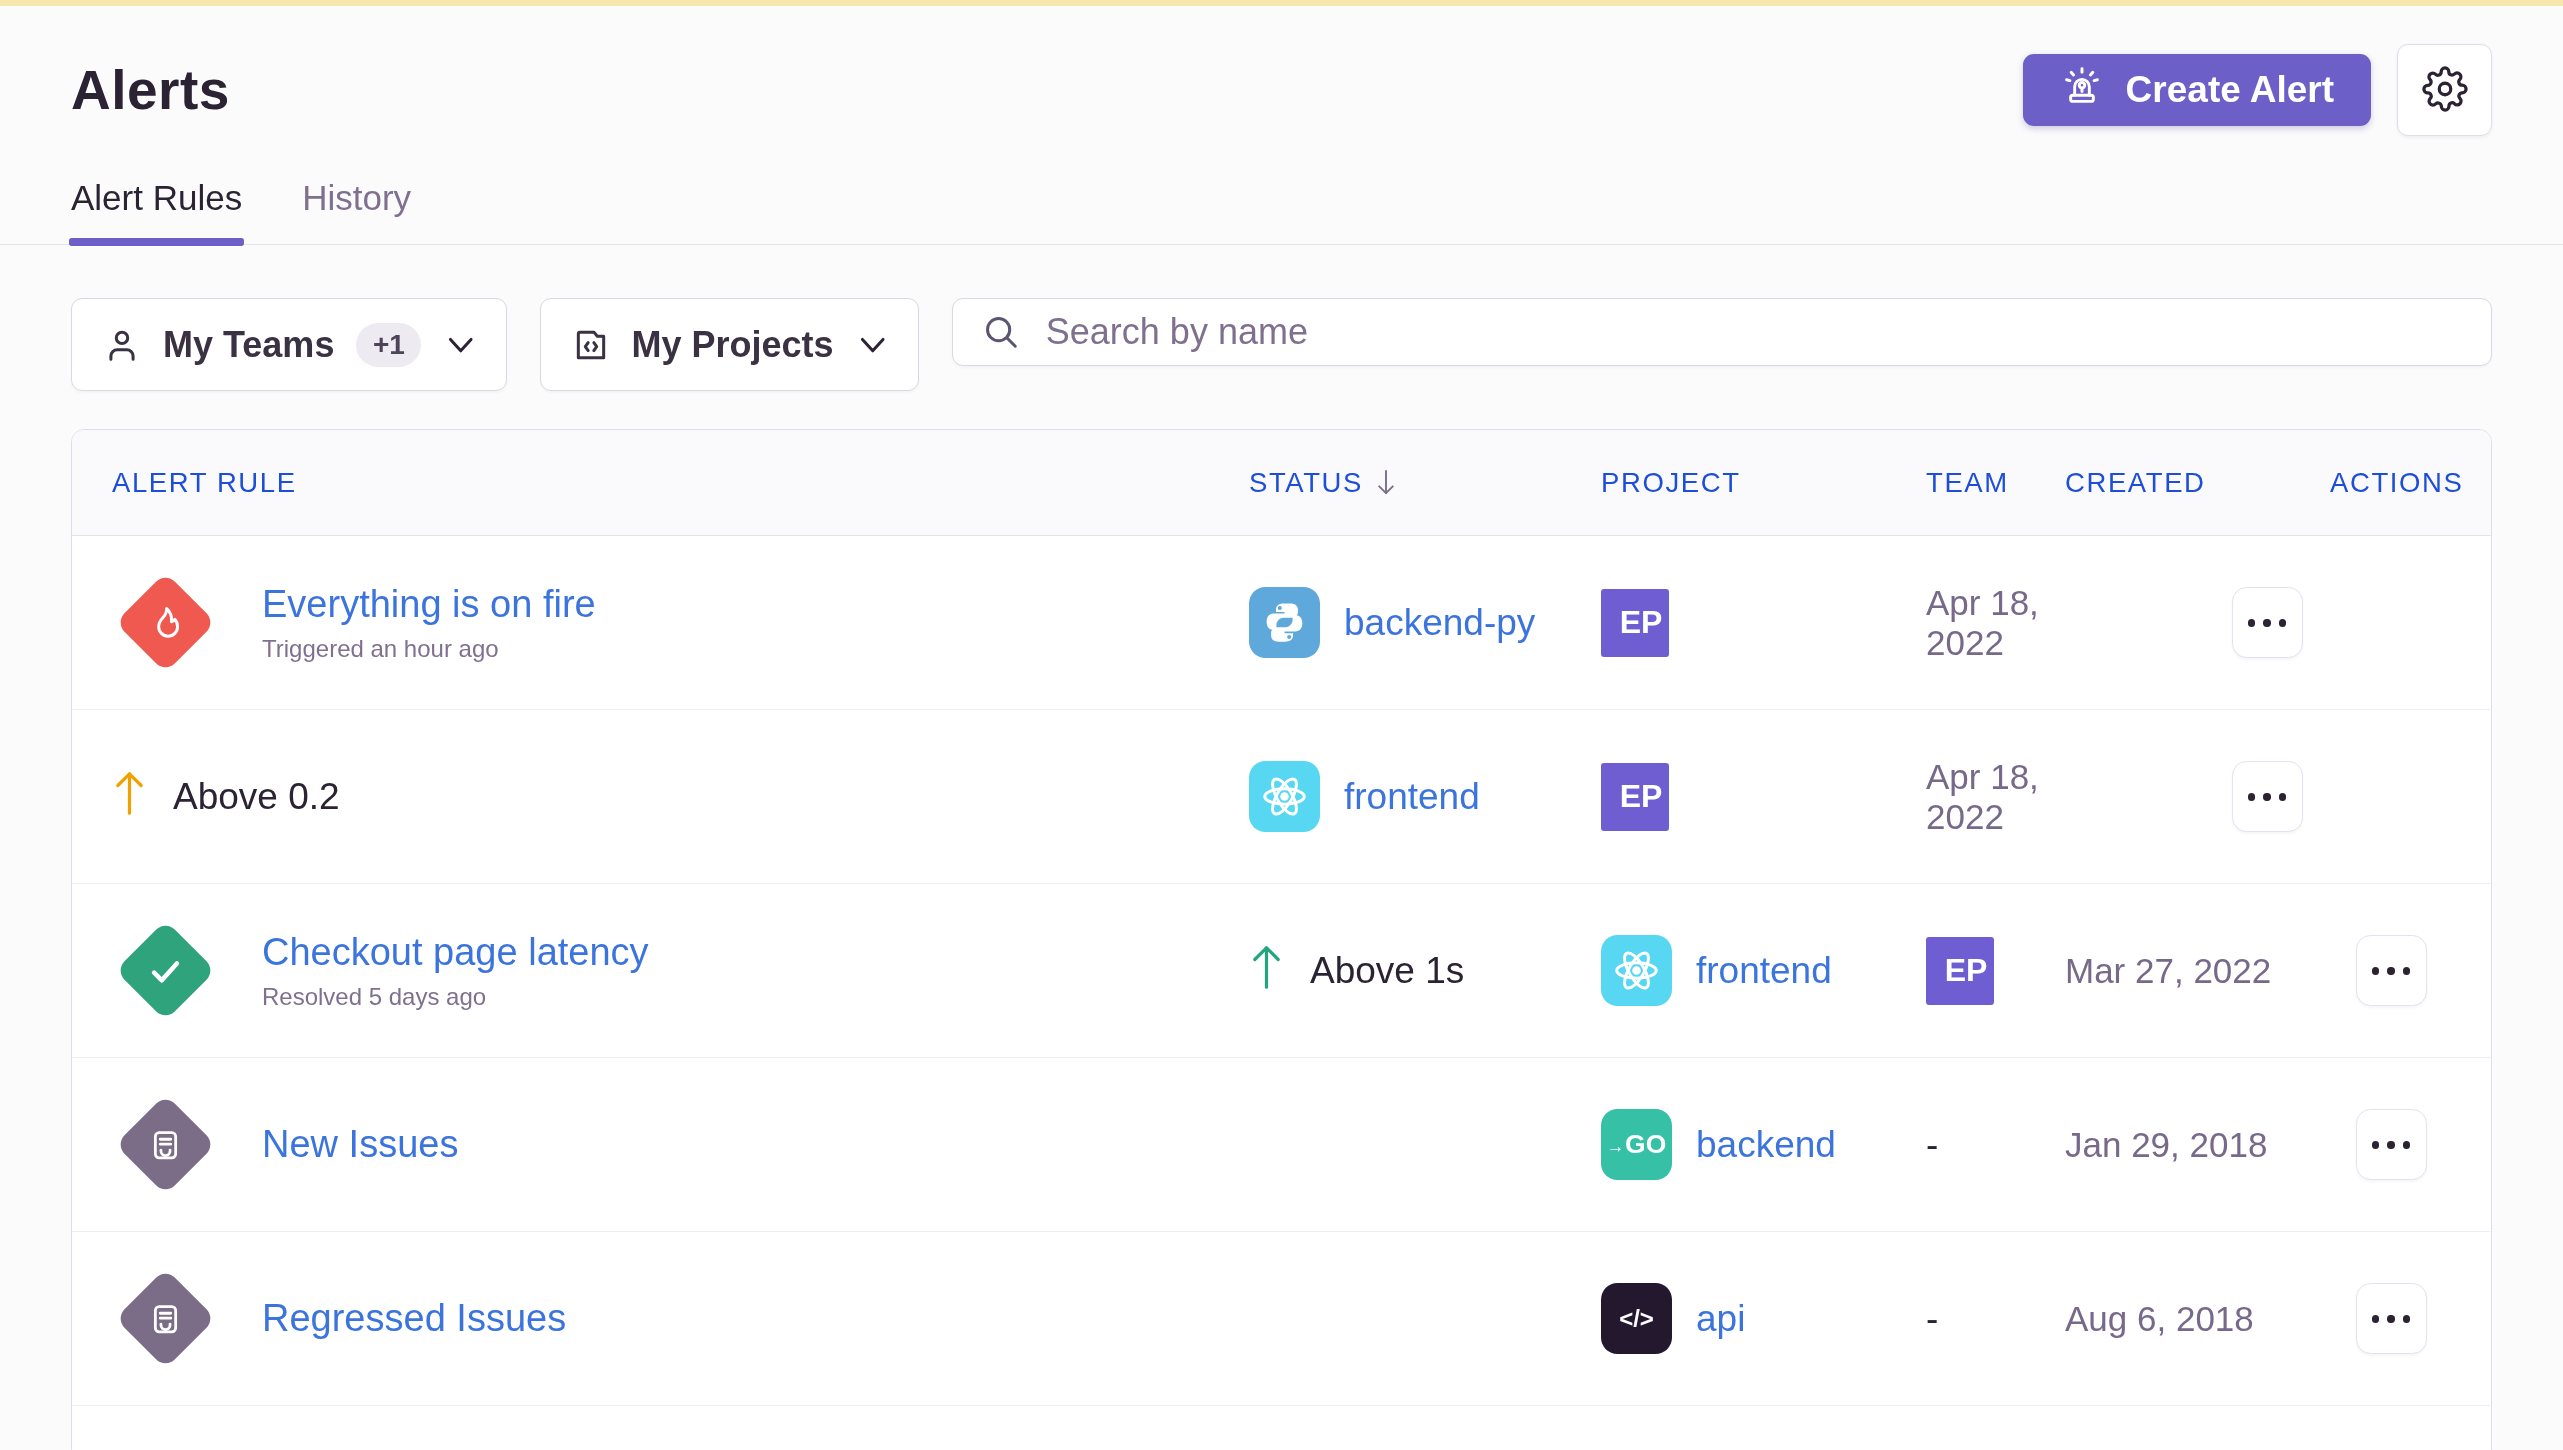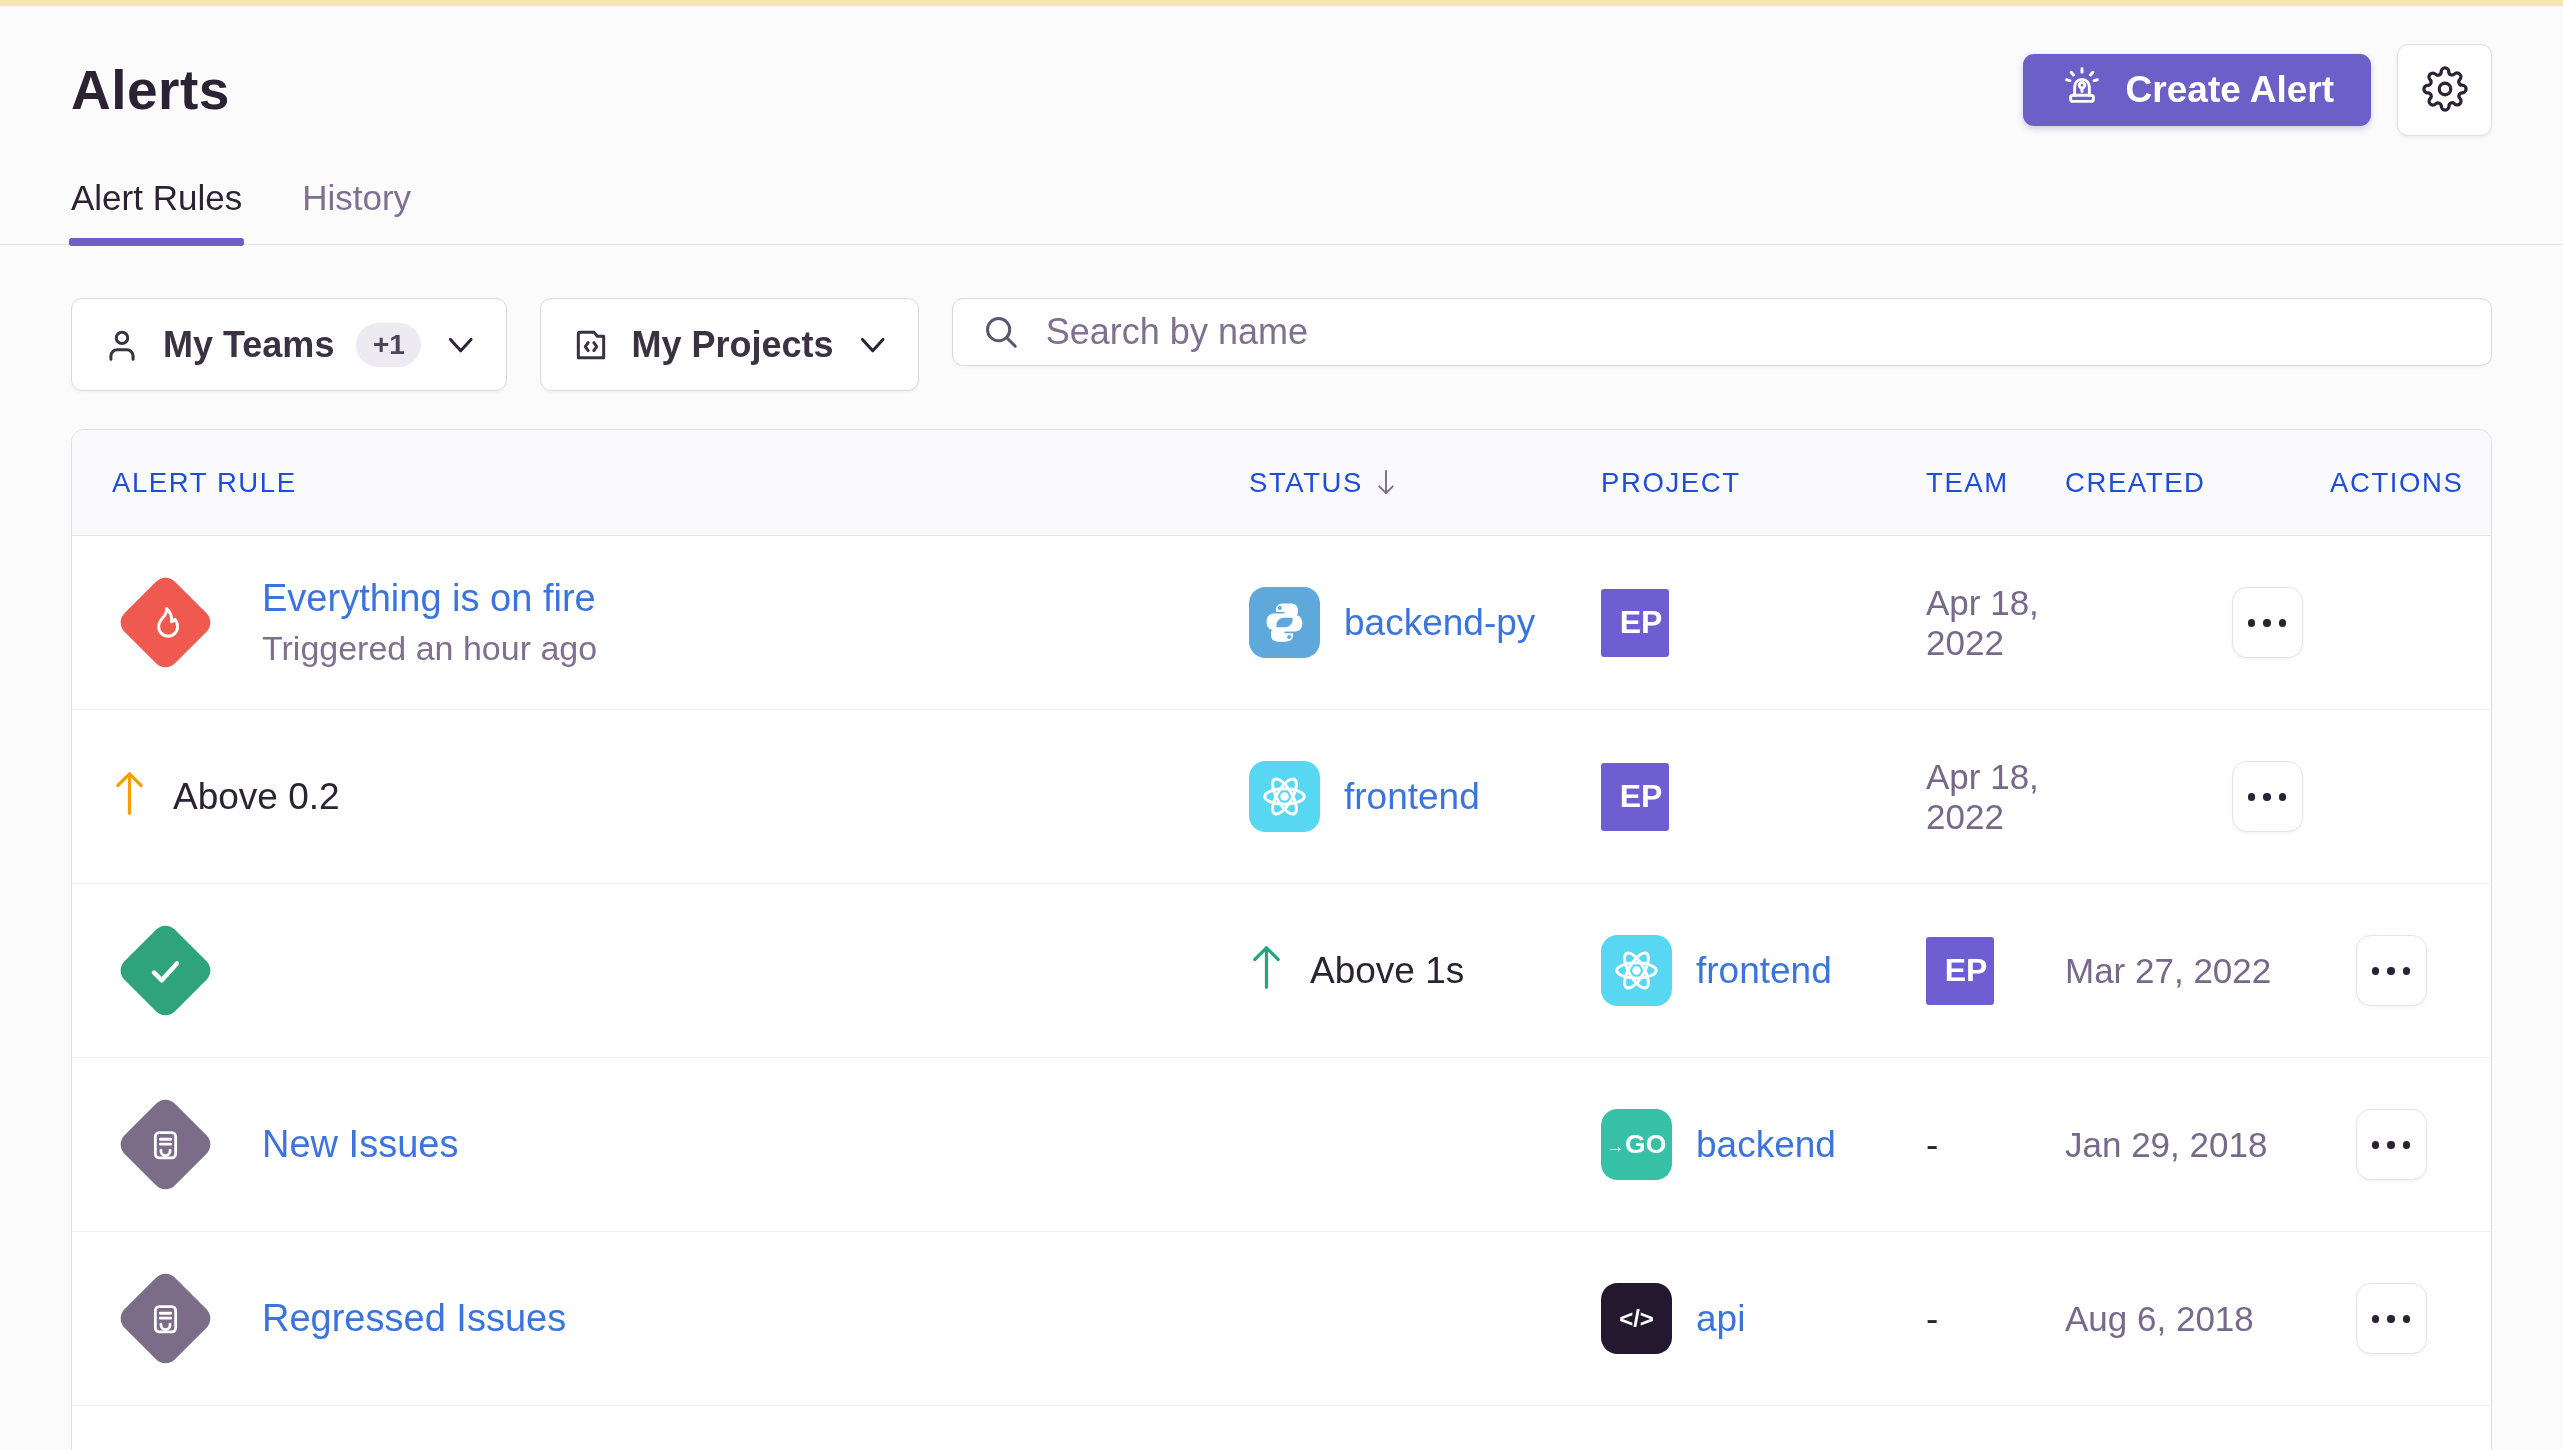--- a/index.html
+++ b/index.html
@@ -100,21 +100,21 @@
     display:flex; align-items:center; justify-content:center;
   }
   .diamond svg { transform:rotate(-45deg); width:42px; height:42px; }
   .d-red    { background:#ef5950; }
   .d-amber  { background:#f5a31a; }
   .d-green  { background:#2ea37c; }
   .d-purple { background:#7b6c87; }
 
   a.link { color:#3c74dd; text-decoration:none; cursor:pointer; }
   .rule-title { font-size:38px; font-weight:500; }
-  .rule-sub { font-size:34px; color:#80708f; margin-top:9.2px; }
+  .rule-sub { font-size:24px; color:#80708f; margin-top:9.2px; }
   .rule-sub:empty { display:none; }
 
   .cell-status { display:flex; align-items:center; gap:26px; font-size:37px; color:#2b2233; }
   .trend { width:35px; height:57px; flex:none; }
   .t-red svg   { stroke:#ee4b3e; }
   .t-amber svg { stroke:#f1a002; }
   .t-green svg { stroke:#23a57d; }
 
   .cell-project { display:flex; align-items:center; gap:24px; font-size:37px; font-weight:500; }
   .proj-icon {
@@ -312,20 +312,24 @@
 
     <div class="grid row">
       <div class="cell-rule">
         <div class="diamond-wrap">
           <div class="diamond d-green">
             <svg viewBox="0 0 24 24" fill="none" stroke="#fff" stroke-width="2.6" stroke-linecap="round" stroke-linejoin="round">
               <path d="M5.5 12.8l4.4 4.4 8.6-9.6"></path>
             </svg>
           </div>
         </div>
+        <div class="rule-text">
+          <a class="link rule-title">Checkout page latency</a>
+          <div class="rule-sub">Resolved 5 days ago</div>
+        </div>
       </div>
       <div class="cell-status">
         <span class="trend t-green">
           <svg viewBox="0 0 24 34" fill="none" stroke-width="2.2" stroke-linecap="round" stroke-linejoin="round">
               <path d="M12 31V4"></path>
               <path d="M4 12l8-8 8 8"></path>
             </svg>
         </span>
         <span>Above 1s</span>
       </div>

